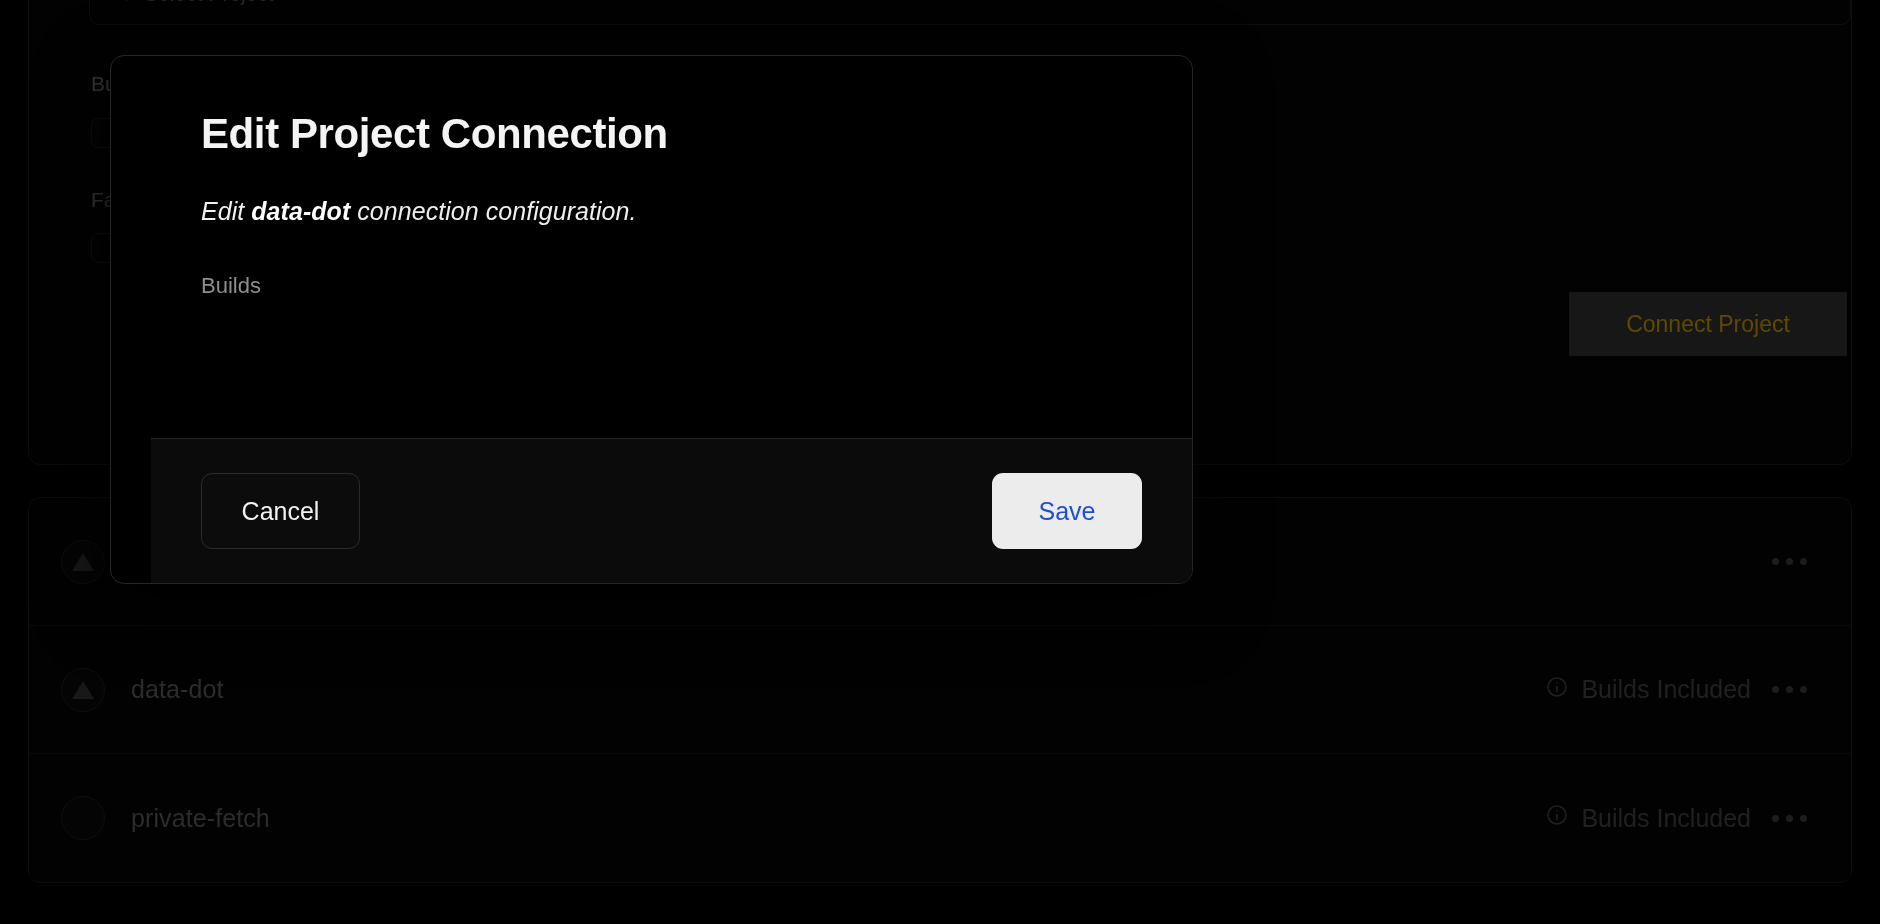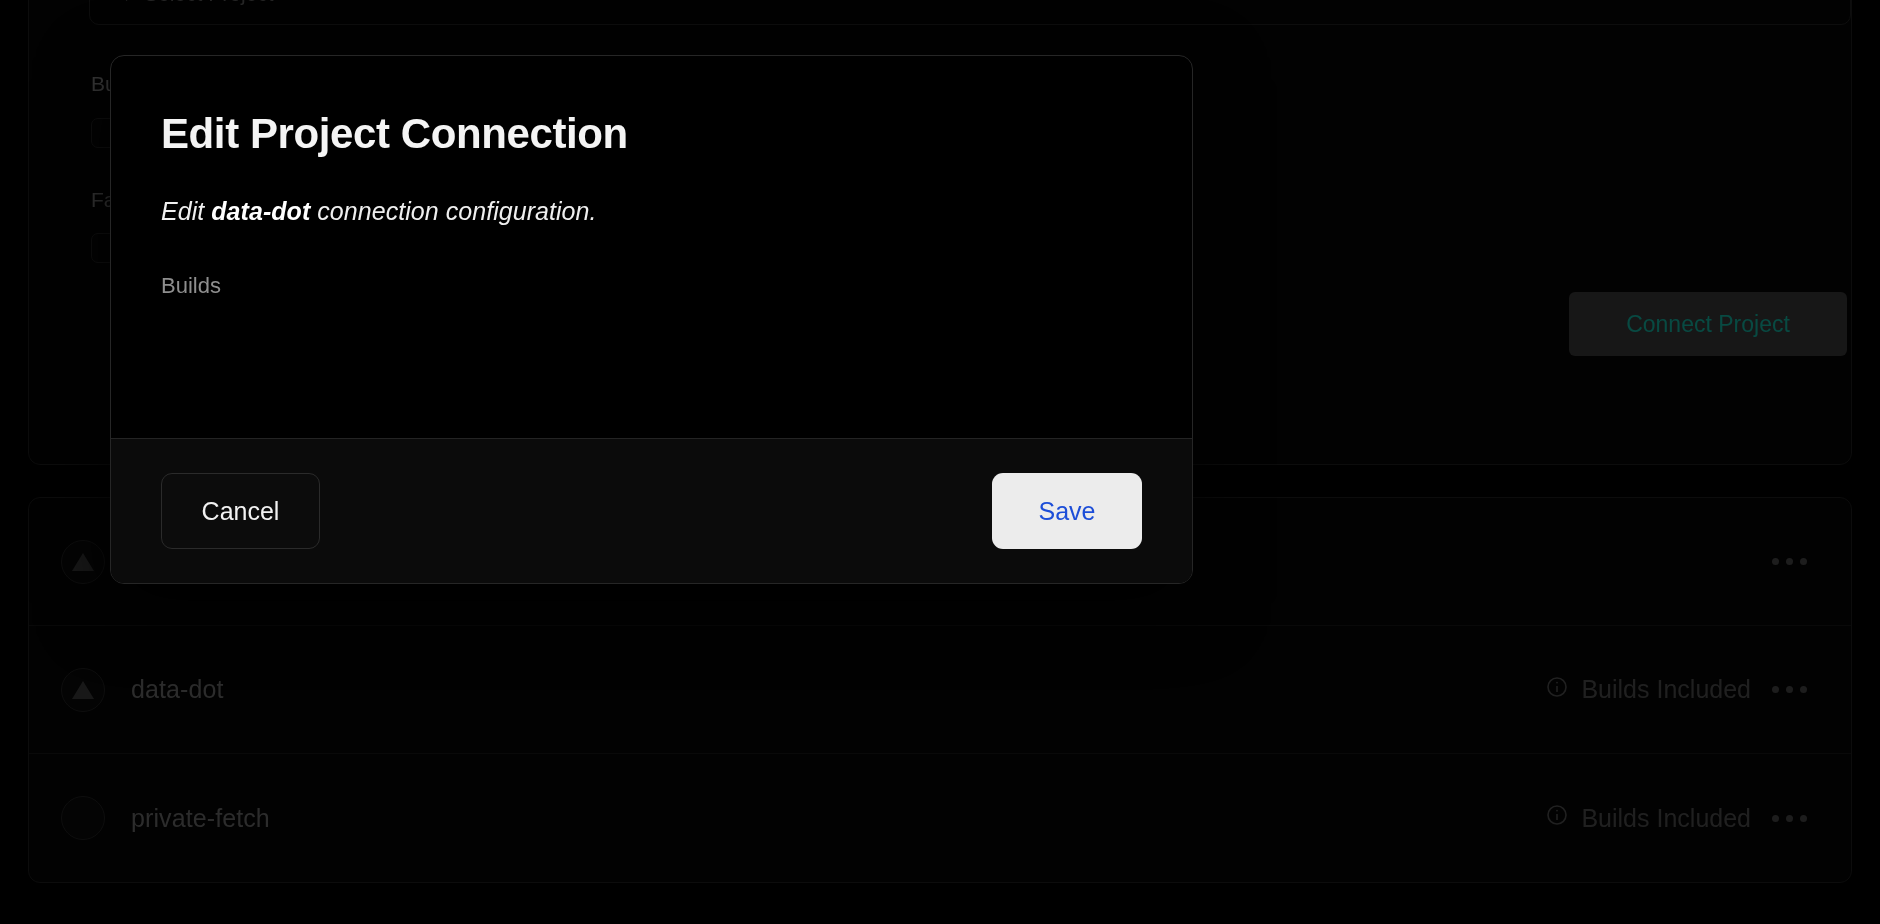--- a/index.html
+++ b/index.html
@@ -87,24 +87,24 @@
   }
   .cb-builds-bg { left: 62px; top: 177px; }
   .cb-failed-bg { left: 62px; top: 292px; }
 
   .connect-btn {
     position: absolute;
     left: 1540px;
     top: 351px;
     width: 278px;
     height: 64px;
-    border-radius: 6px;
+    border-radius: 1px;
     background: #3a3a3a;
     border: none;
-    color: #14b8a6;
+    color: #eab308;
     font-size: 23px;
     font-family: "Liberation Sans", sans-serif;
     display: flex;
     align-items: center;
     justify-content: center;
   }
 
   
 
   .card-list {
@@ -188,20 +188,21 @@
     top: 55px;
     width: 1083px;
     height: 529px;
     background: #000000;
     border: 1px solid #262626;
     border-radius: 14px;
     box-shadow: 0 22px 70px rgba(0,0,0,0.9);
     overflow: hidden;
     display: flex;
     flex-direction: column;
+    padding-left: 40px;
   }
 
   .modal-body {
     flex: 1 1 auto;
     padding: 54px 50px 0 50px;
   }
 
   .modal-title {
     font-size: 42px;
     font-weight: bold;

